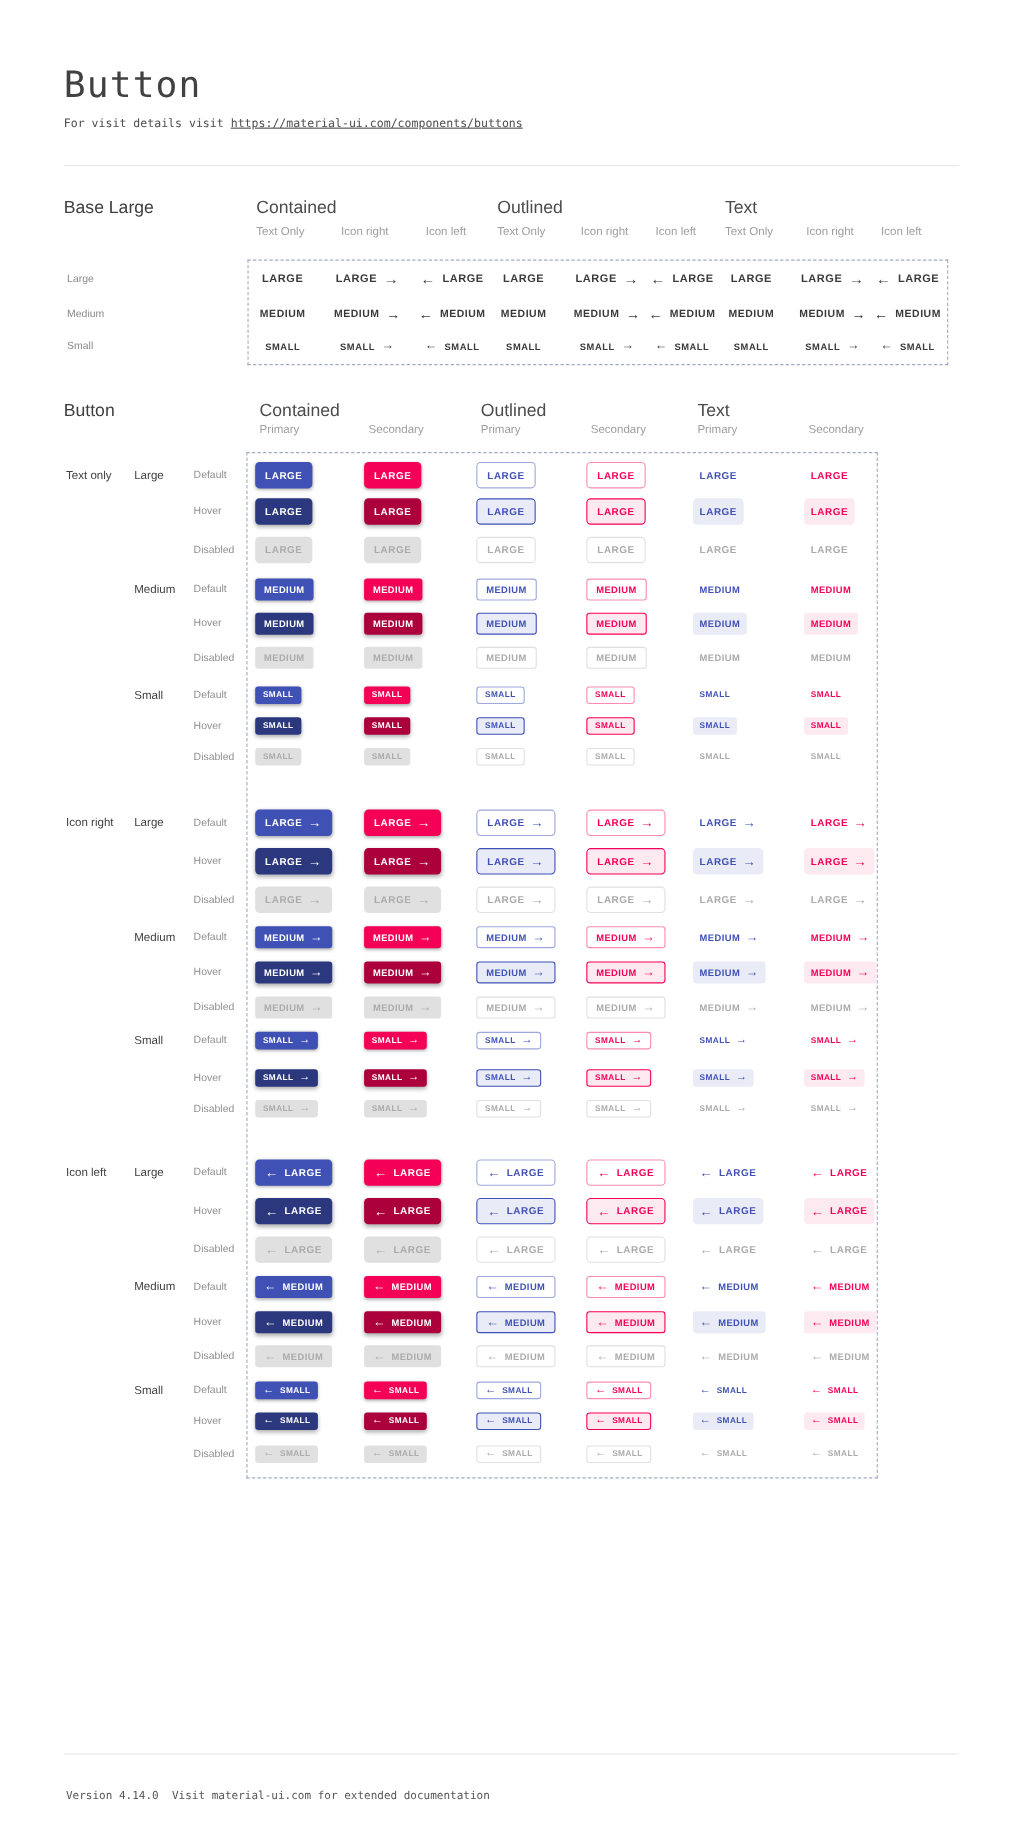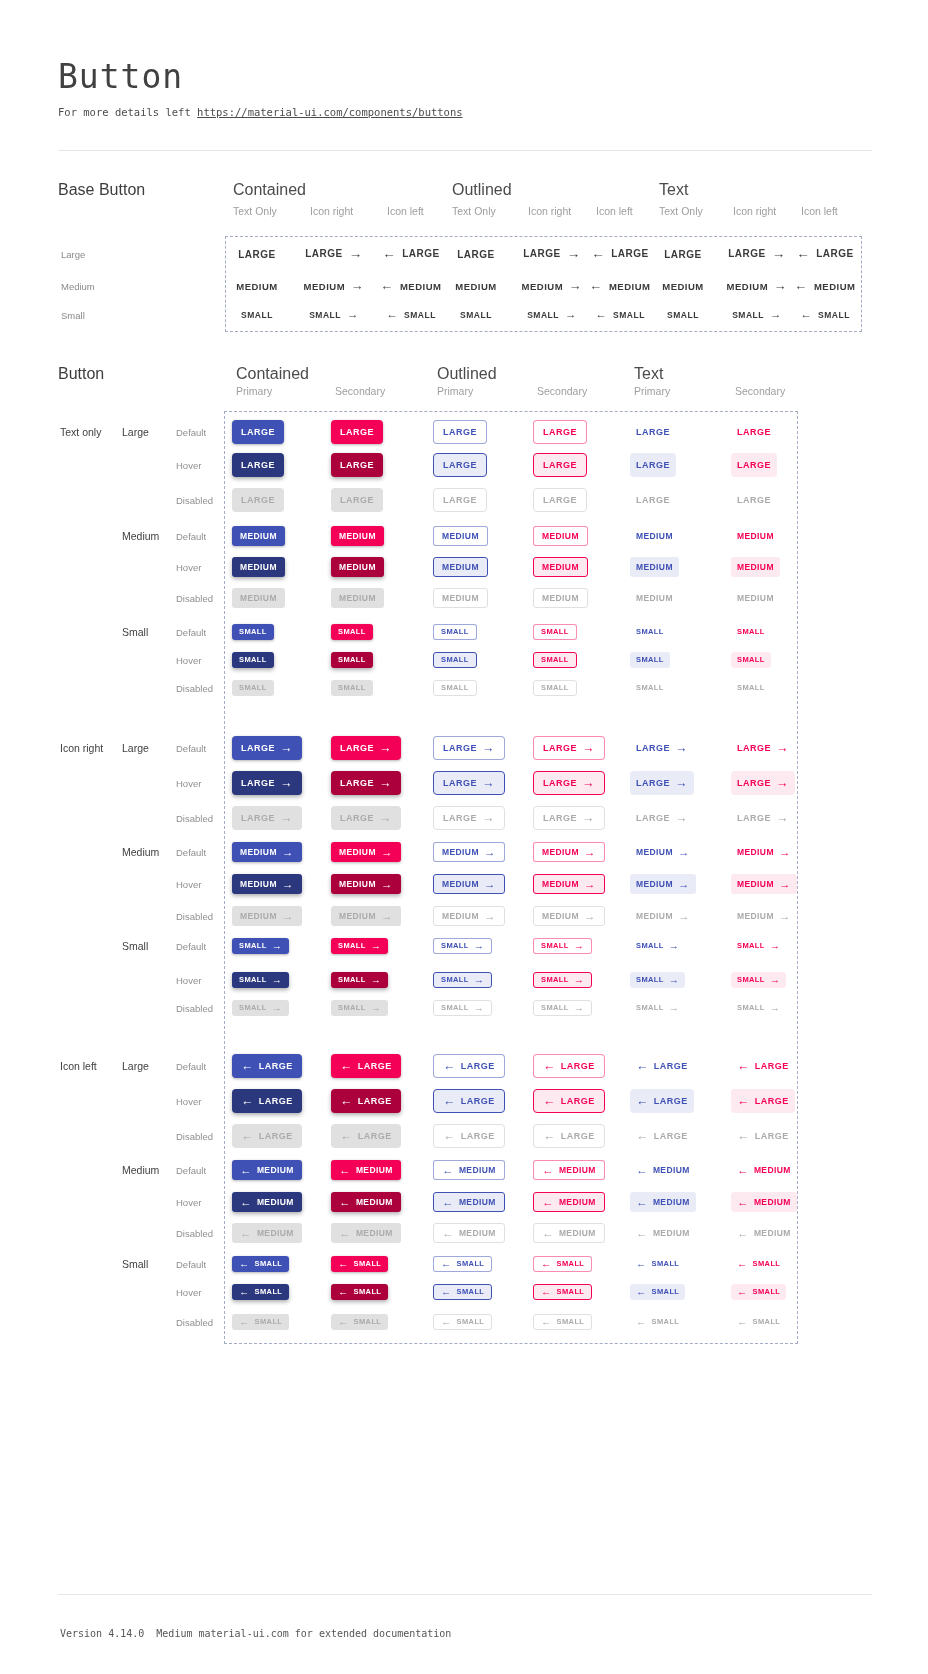--- a/index.html
+++ b/index.html
@@ -91,26 +91,26 @@
   .v-text.c-secondary.st-hover { background:var(--secondary-tint); }
   .v-text.st-disabled { color:var(--disabled-text); background:none; }
 </style>
 </head>
 <body>
 
 <div class="page" style="--primary: #3f51b5; --primary-hover: #2c387e; --primary-tint: #e9ebf7; --secondary: #f50057; --secondary-hover: #ab003c; --secondary-tint: #fde9f0; --disabled-bg: #e0e0e0; --disabled-text: #ababab; --disabled-border: #e0e0e0; --on-primary: #ffffff;">
 
   <h1 class="page-title">Button</h1>
 
-  <p class="subtitle"><span>For more details left </span><a href="#">https://material-ui.com/components/buttons</a></p>
+  <p class="subtitle"><span>For visit details visit </span><a href="#">https://material-ui.com/components/buttons</a></p>
 
   <div class="divider divider-top"></div>
 
   <section>
-    <h2 class="abs vcenter sec-heading" style="left:58px; top:190px;">Base Button</h2>
+    <h2 class="abs vcenter sec-heading" style="left:58px; top:190px;">Base Large</h2>
     <div class="dashed-box base-box"></div>
     <div id="base-grid">
         <div class="abs vcenter hdr-group" style="left: 233px; top: 190px;">Contained</div>
         <div class="abs vcenter hdr-group" style="left: 452px; top: 190px;">Outlined</div>
         <div class="abs vcenter hdr-group" style="left: 659px; top: 190px;">Text</div>
         <div class="abs vcenter hdr-sub" style="left: 233px; top: 211px;">Text Only</div>
         <div class="abs vcenter hdr-sub" style="left: 310px; top: 211px;">Icon right</div>
         <div class="abs vcenter hdr-sub" style="left: 387px; top: 211px;">Icon left</div>
         <div class="abs vcenter hdr-sub" style="left: 452px; top: 211px;">Text Only</div>
         <div class="abs vcenter hdr-sub" style="left: 528px; top: 211px;">Icon right</div>
@@ -866,15 +866,15 @@
           <span>SMALL</span>
         </button>
         <button class="mbtn s-small v-text c-secondary st-disabled" style="left: 731px; top: 1322px;">
           <span class="arr">←</span>
           <span>SMALL</span>
         </button>
       </div>
   </section>
 
   <div class="divider divider-bottom"></div>
-  <div class="footer-text">Version 4.14.0  Medium material-ui.com for extended documentation</div>
+  <div class="footer-text">Version 4.14.0  Visit material-ui.com for extended documentation</div>
 
 </div>
 
 </body></html>

